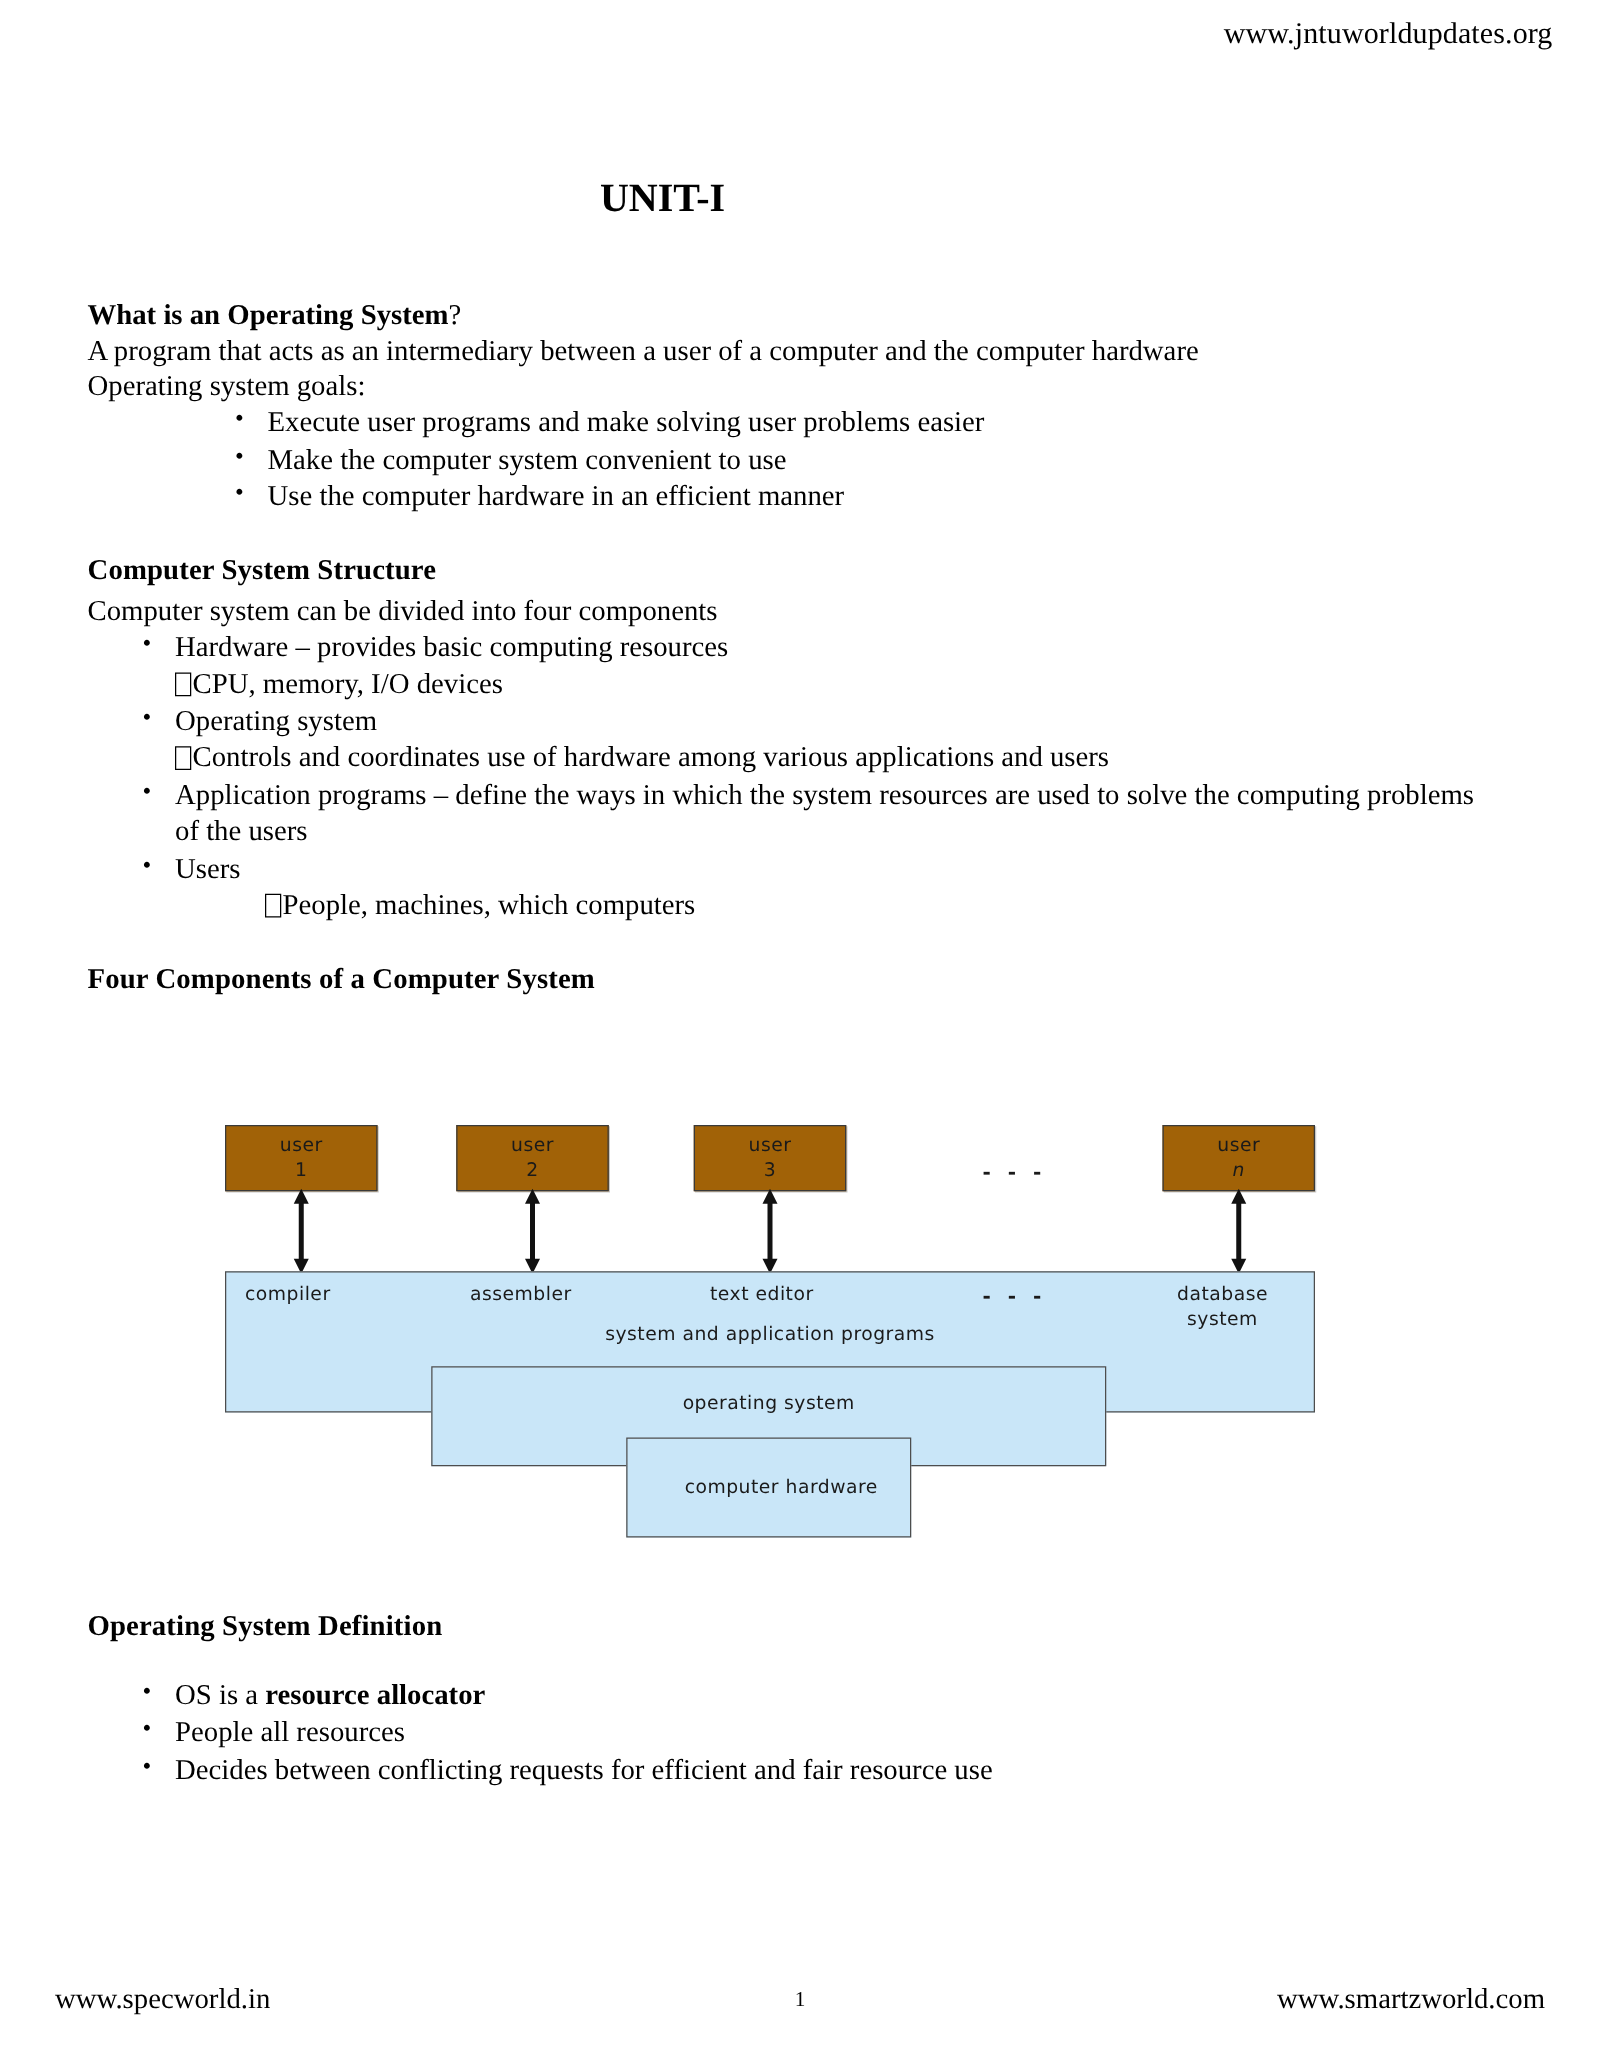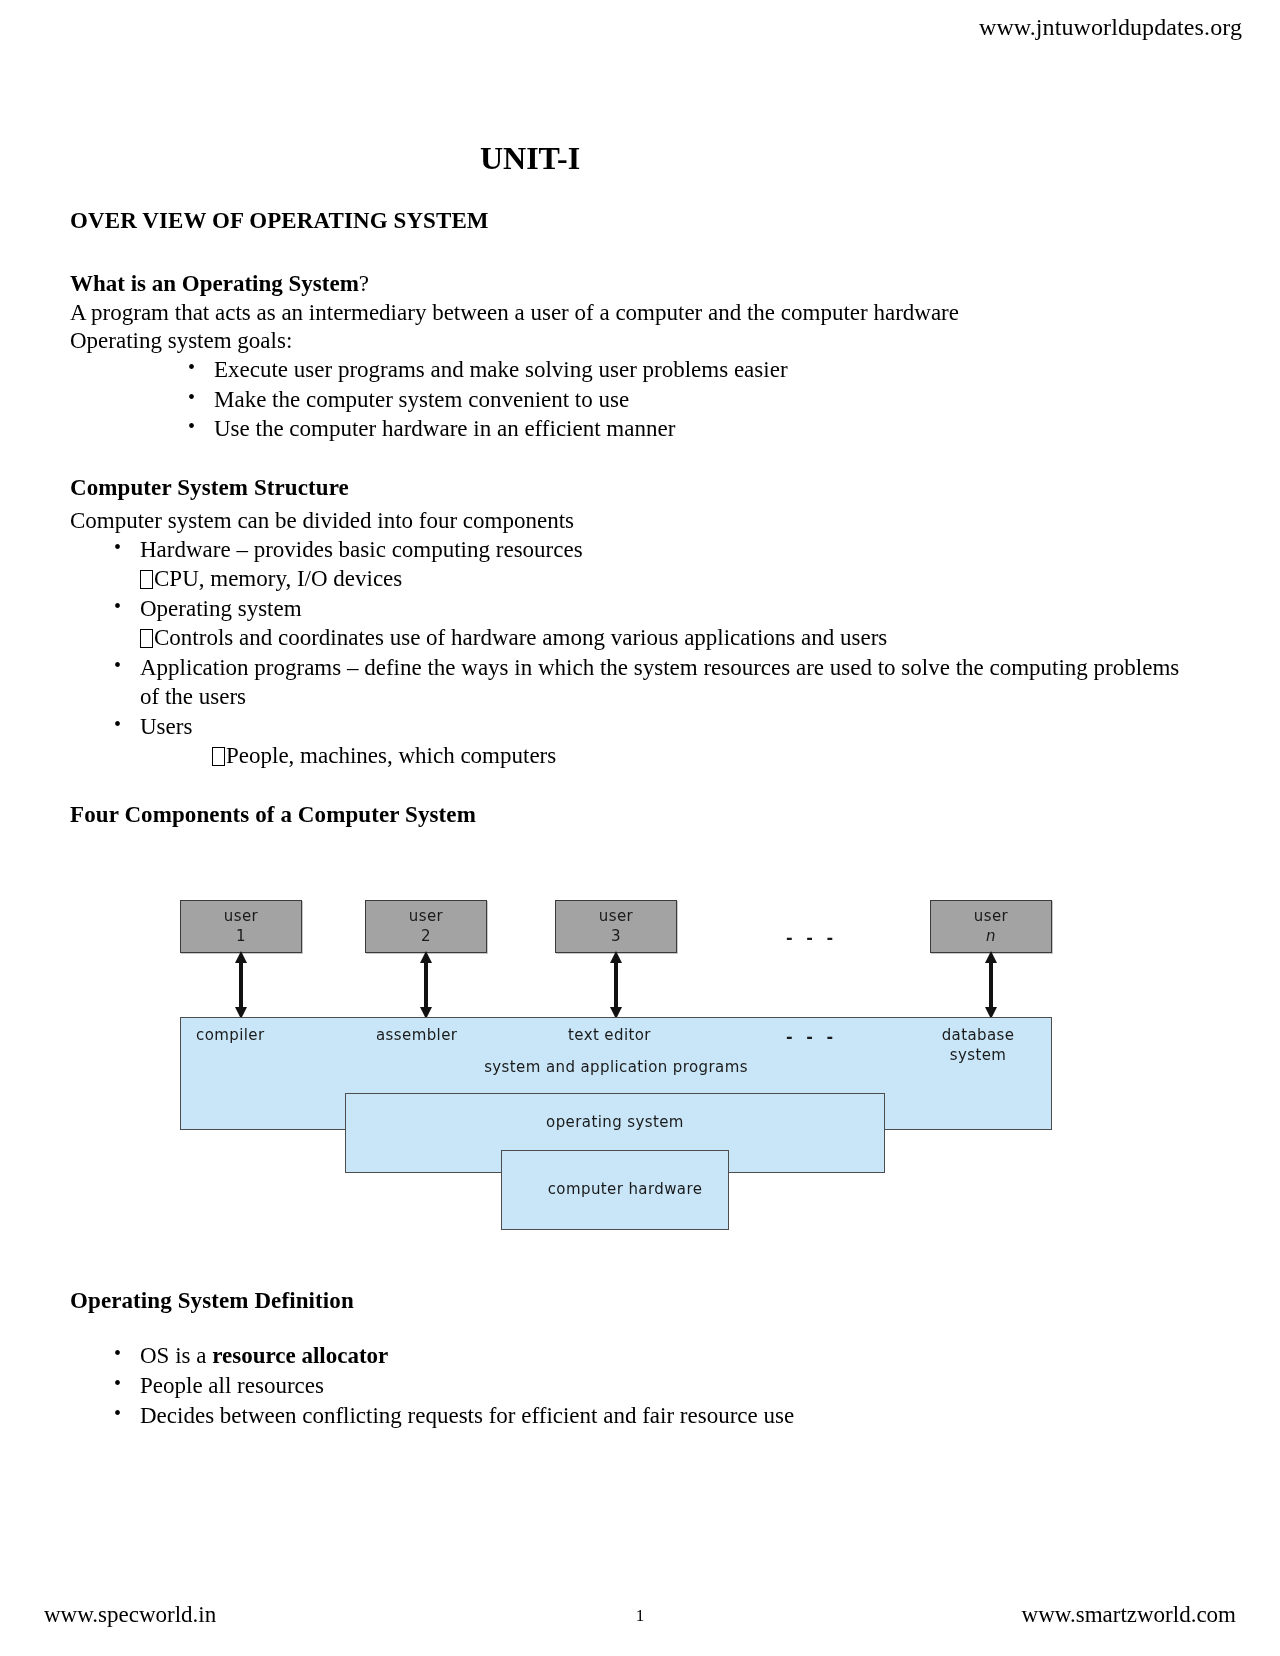--- a/index.html
+++ b/index.html
@@ -126,21 +126,21 @@
     font-family: "DejaVu Sans", "Liberation Sans", sans-serif;
     font-size: 15px;
     color: #1a1a1a;
     letter-spacing: .4px;
   }
 
   .user-box {
     position: absolute;
     width: 122px;
     height: 53px;
-    background: #a3a3a3;
+    background: #a16207;
     border: 1.6px solid #3a3a3a;
     box-shadow: 1px 1px 0 rgba(0,0,0,.22);
     display: flex;
     align-items: center;
     justify-content: center;
     text-align: center;
     line-height: 1.28;
     box-sizing: border-box;
   }
   .user-box .ital { font-style: italic; }
@@ -191,21 +191,21 @@
     position: absolute;
     white-space: pre-line;
   }
   .lbl.ctr { text-align: center; }
 
   
   .footer {
     position: absolute;
     left: 44px;
     right: 44px;
-    bottom: 22px;
+    bottom: 38px;
     height: 32px;
     font-size: 23px;
   }
   .footer .fl { position: absolute; left: 0; top: 0; }
   .footer .fc {
     position: absolute; left: 0; right: 0; top: 4px;
     text-align: center; font-size: 17px;
   }
   .footer .fr { position: absolute; right: 0; top: 0; }
 </style>
@@ -213,21 +213,20 @@
 <body>
 
 <div class="page">
 
   <div class="site-header">www.jntuworldupdates.org</div>
 
   <div class="unit-title">UNIT-I</div>
 
   <div class="content">
 
-    <div class="h-section">OVER VIEW OF OPERATING SYSTEM</div>
 
     <div class="gap-lg"></div>
 
     <p class="q-head"><b>What is an Operating System</b><span>?</span></p>
 
     <p class="para">A program that acts as an intermediary between a user of a computer and the computer hardware</p>
 
     <p class="para">Operating system goals:</p>
 
     <ul class="bul goals">

